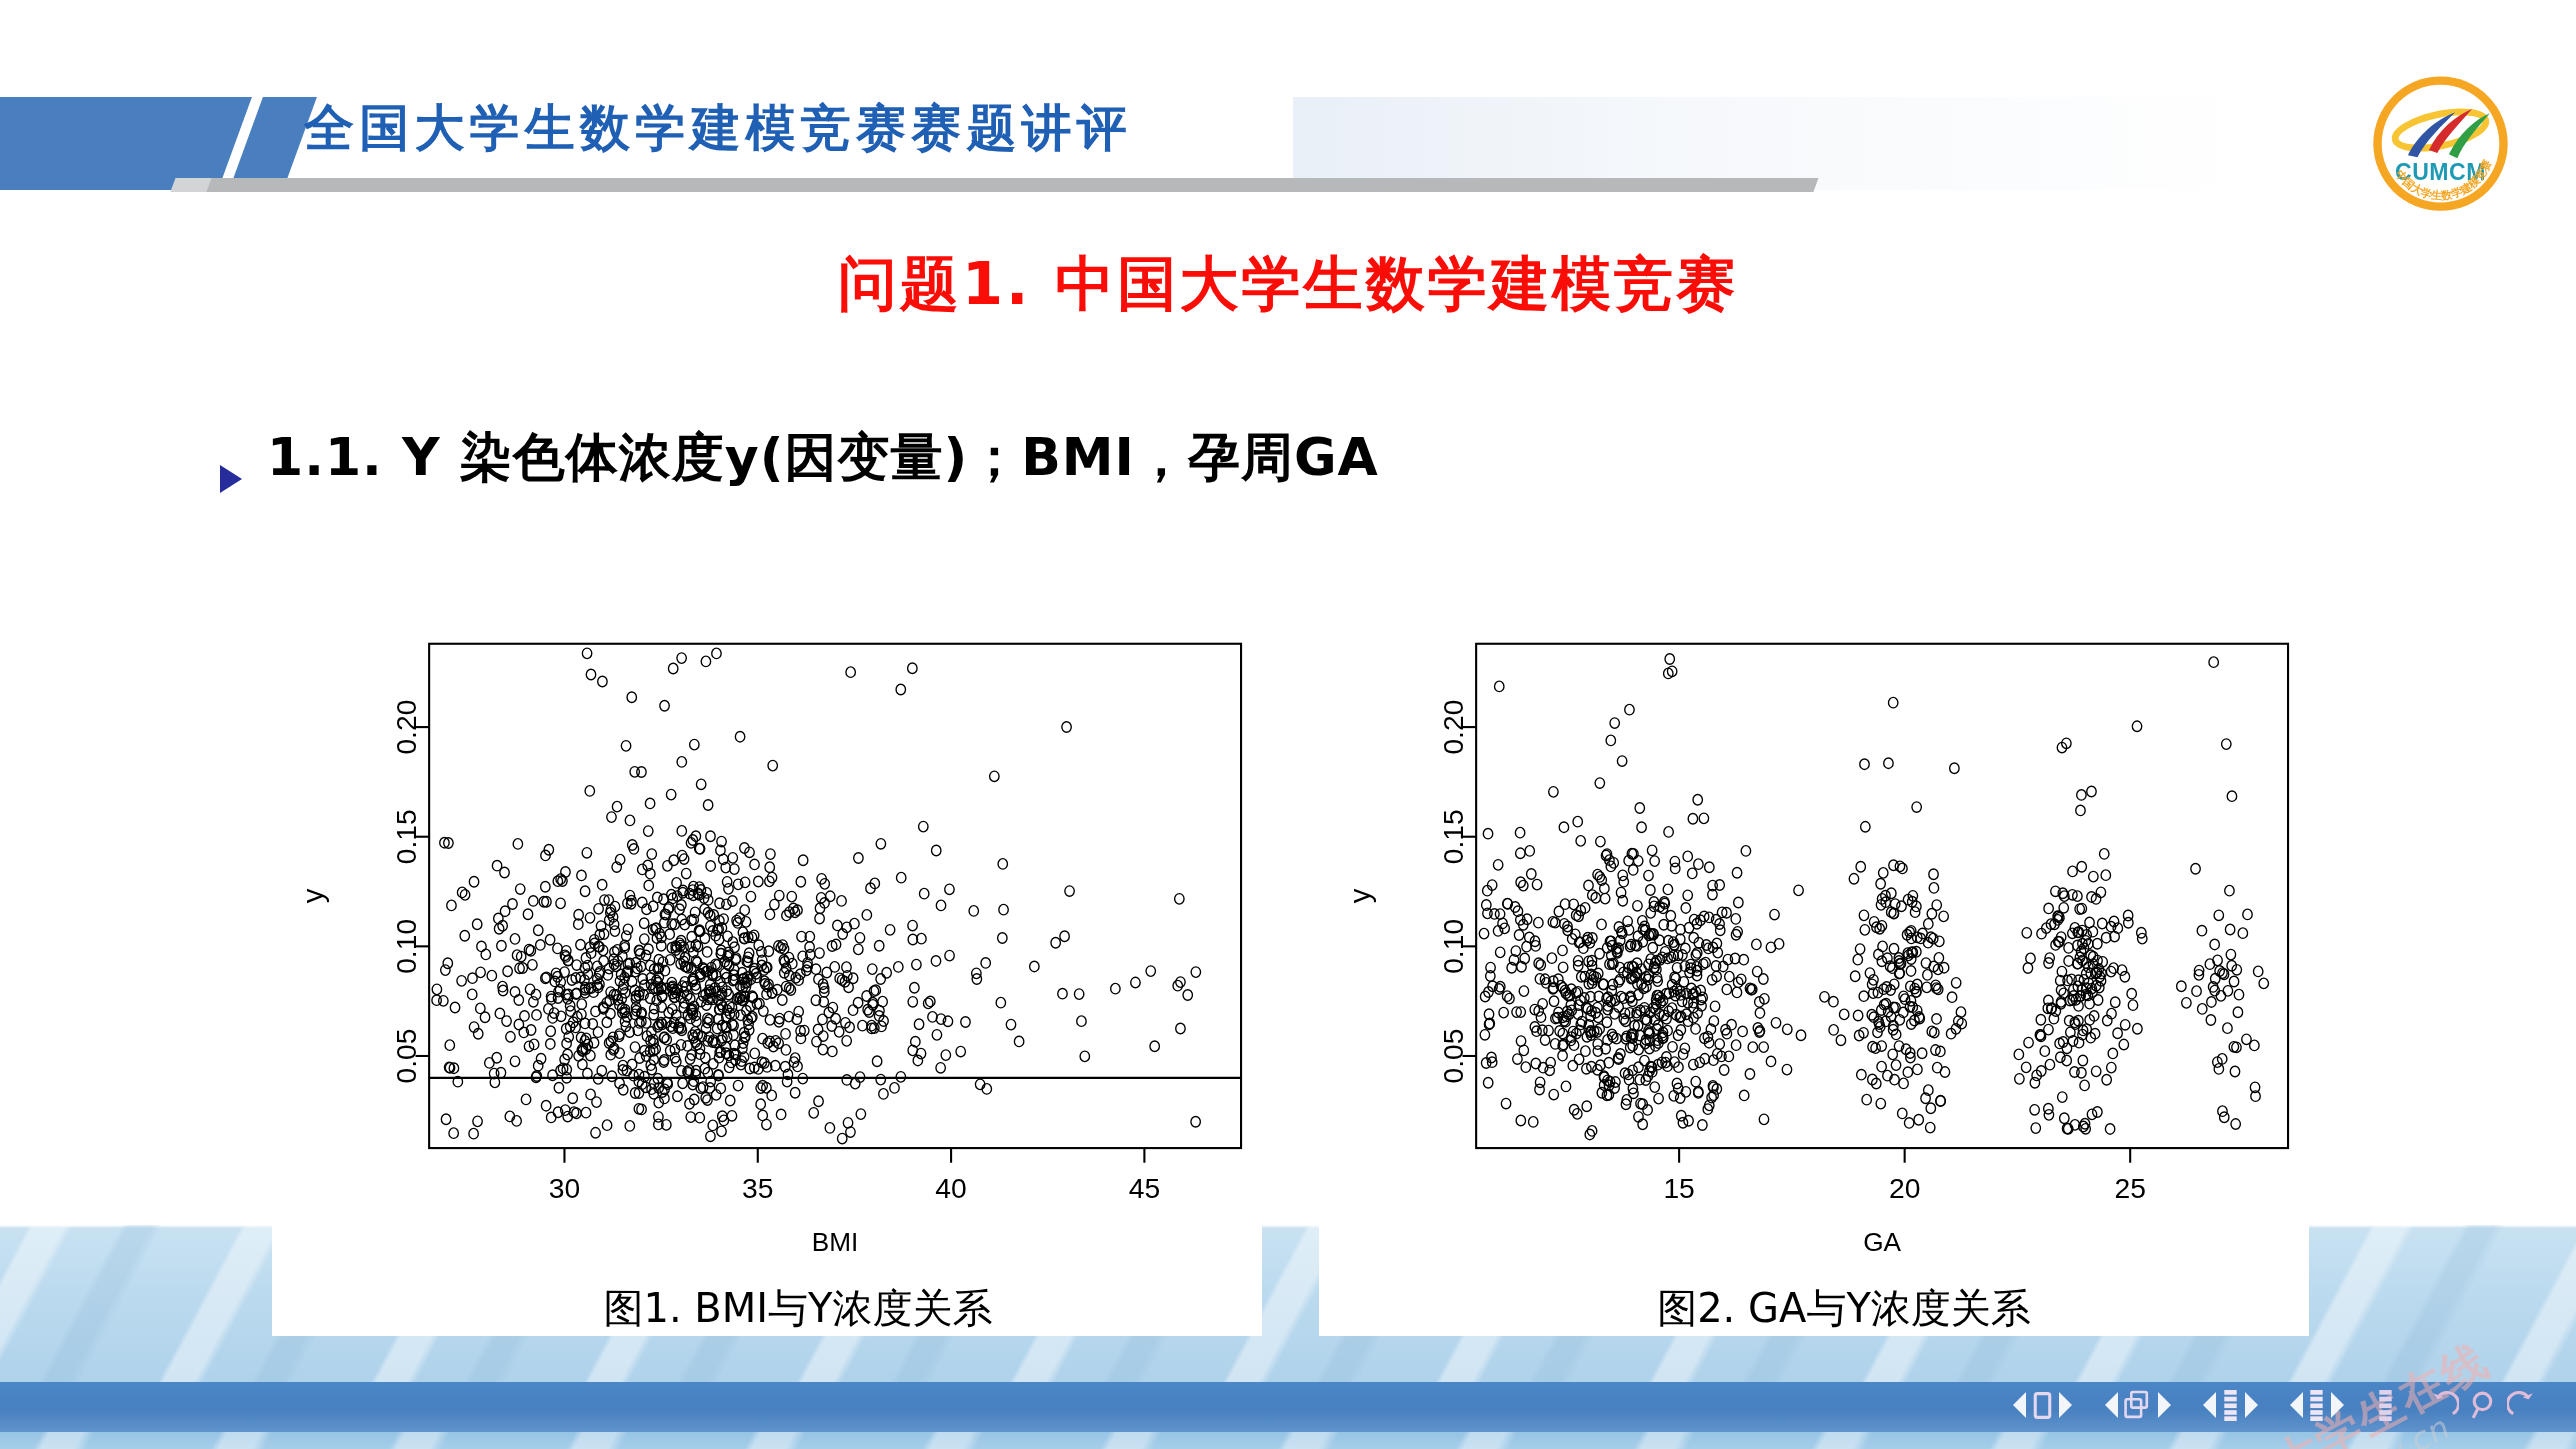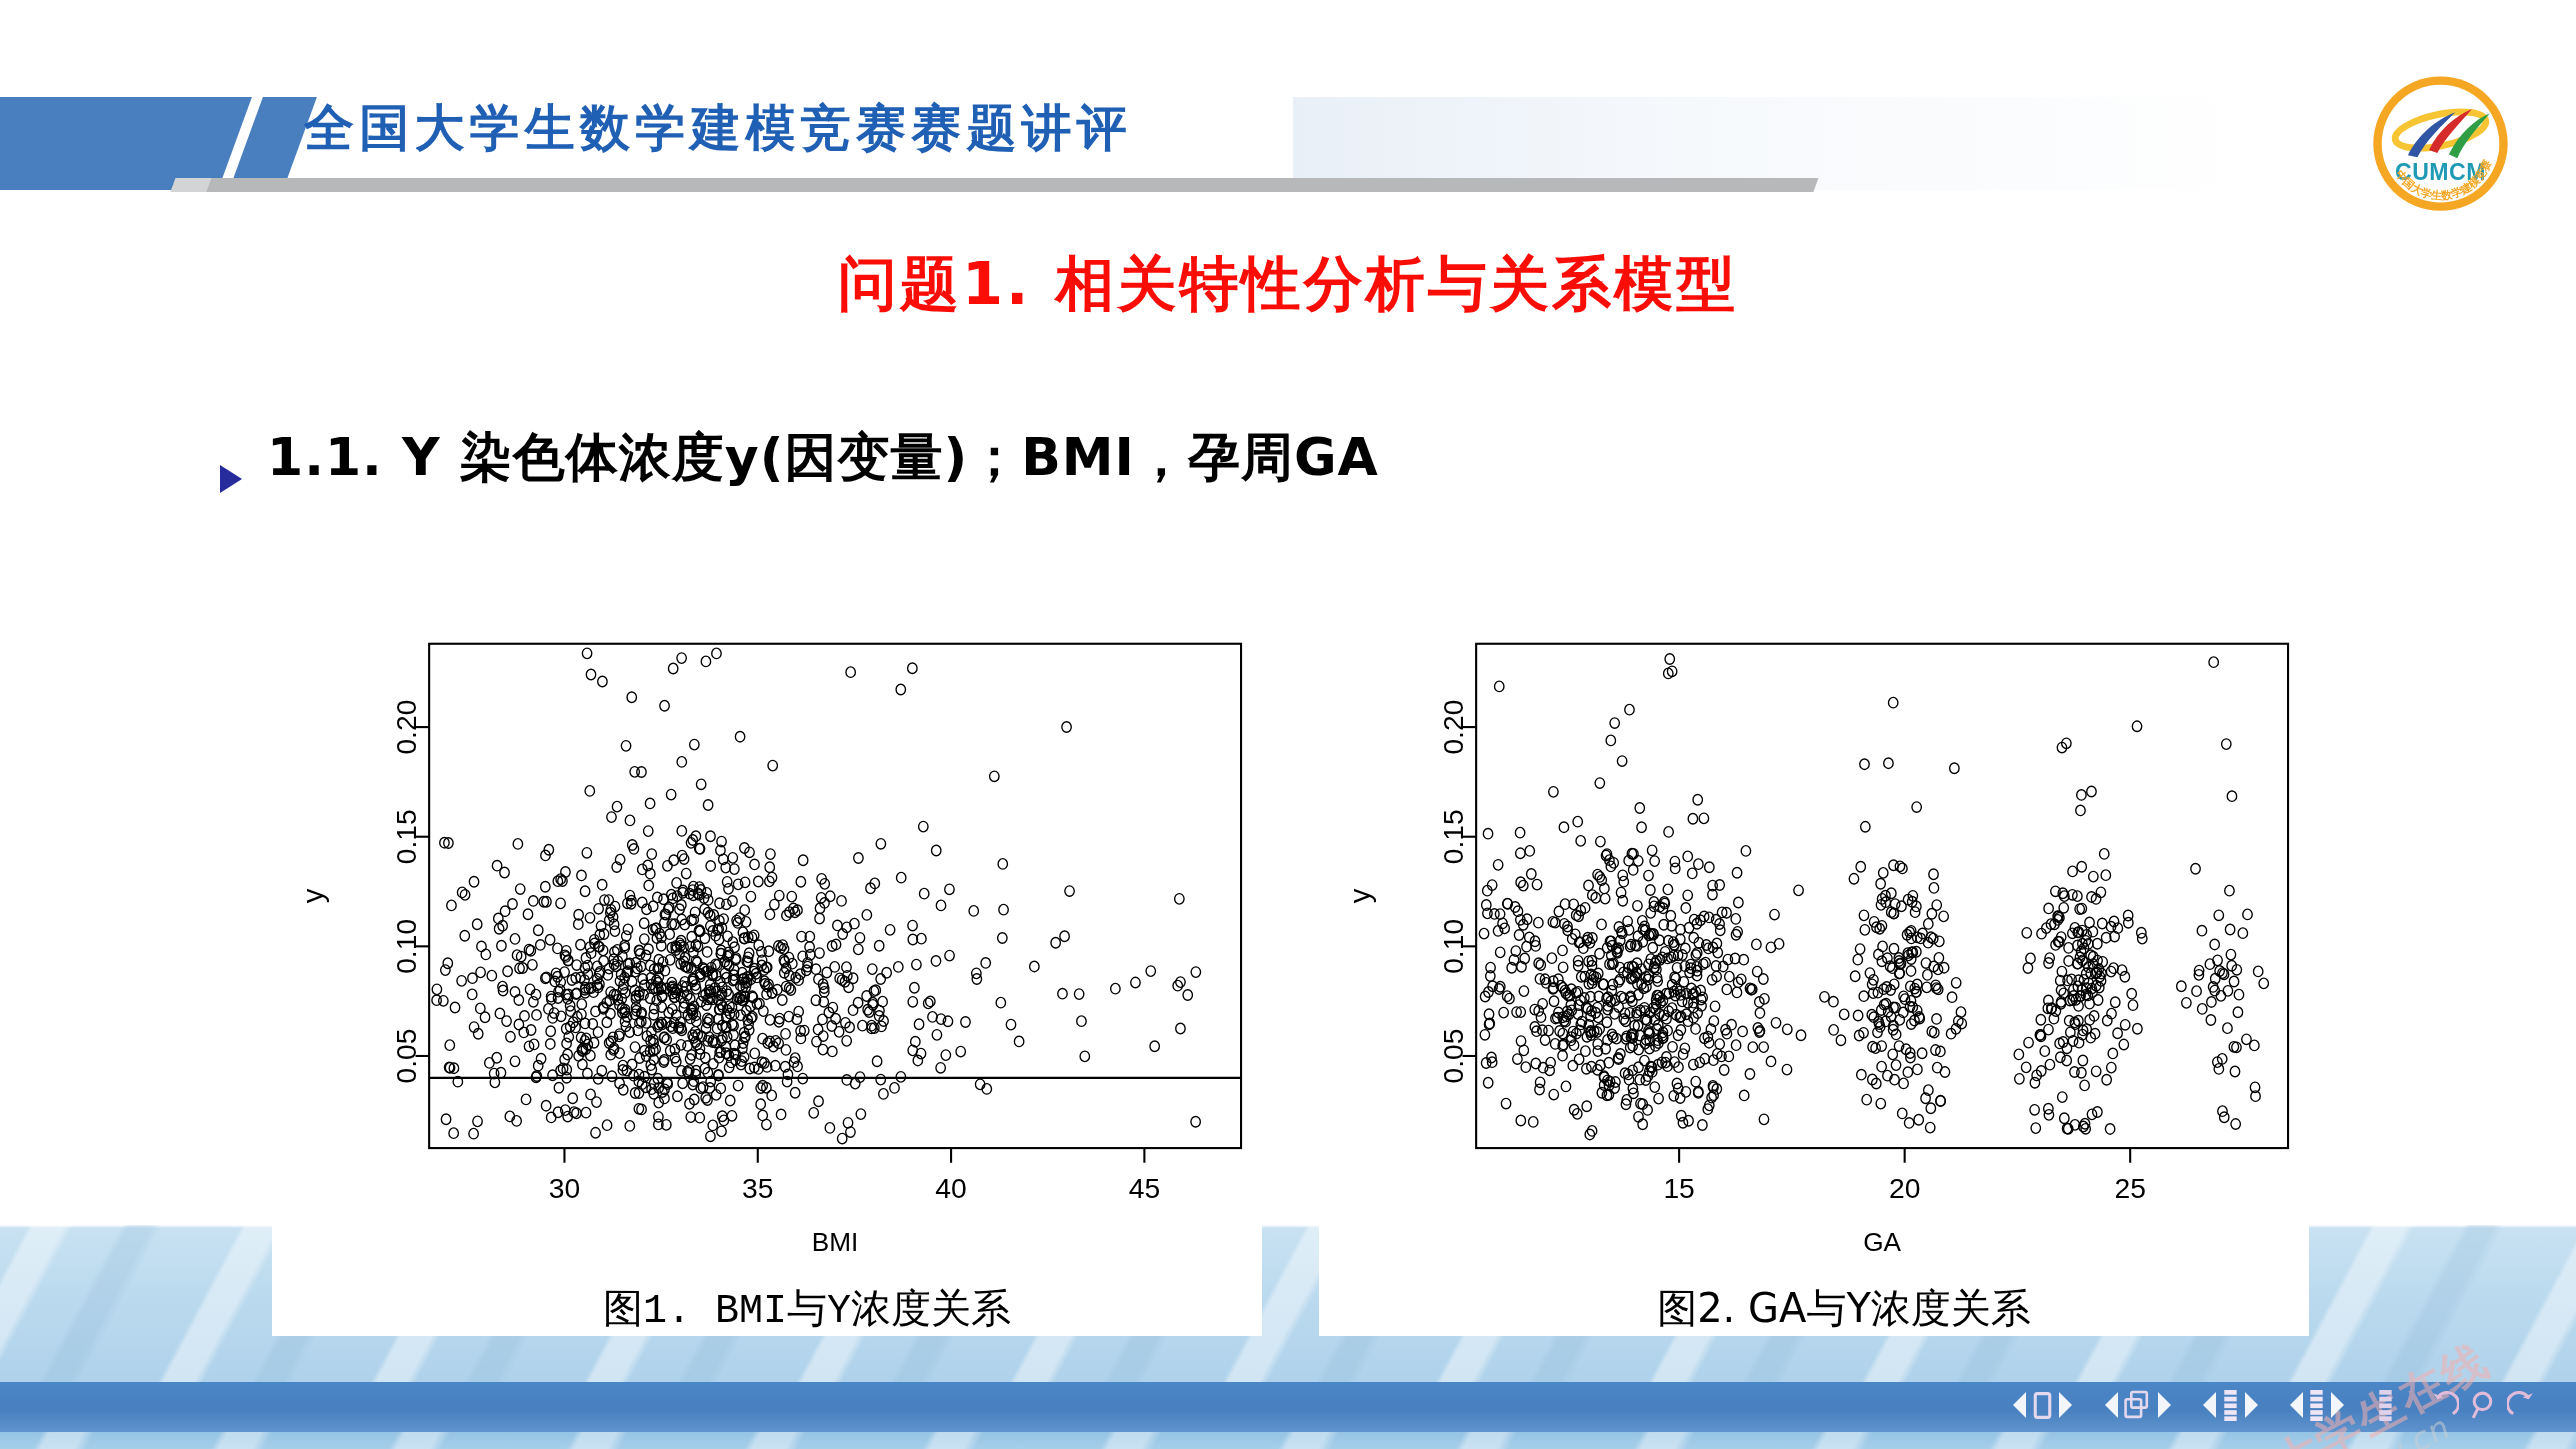--- a/index.html
+++ b/index.html
@@ -239,21 +239,21 @@
     position: absolute;
     left: 0;
     top: 654px;
     width: 100%;
     text-align: center;
     font-family: "DejaVu Sans", "Liberation Sans", sans-serif;
     font-size: 40px;
     color: #000000;
     white-space: nowrap;
   }
-  #fig1-caption { left: 40px; font-family: Liberation Mono, monospace; }
+  #fig1-caption { left: 31px; }
   #fig2-caption { left: 30px; }
 
   
   .watermark {
     position: absolute;
     right: 63px;
     bottom: 89px;
     transform: rotate(-28deg);
     transform-origin: right bottom;
     pointer-events: none;
@@ -344,21 +344,21 @@
         <path d="M156 166 C176 126 206 100 234 88 C208 118 182 148 172 174 Z" fill="#2f9e44"></path>
         <text x="140" y="215" text-anchor="middle" font-family="Liberation Sans, sans-serif" font-size="44" font-weight="700" fill="#1f9ab5" letter-spacing="1">CUMCM</text>
         <path id="ringpath" d="M46 186 A100 100 0 0 0 234 186" fill="none"></path>
         <text font-family="DejaVu Sans, sans-serif" font-size="21" font-weight="700" fill="#f5a623">
           <textPath href="#ringpath" startOffset="8%">中国大学生数学建模竞赛</textPath>
         </text>
       </svg>
     </div>
   </div>
 
-  <div class="main-title">问题1. 相关特性分析与关系模型</div>
+  <div class="main-title">问题1. 中国大学生数学建模竞赛</div>
 
   <div class="bullet-row">
     <div class="bullet-marker"></div>
     <div class="bullet-text">1.1. Y 染色体浓度y(因变量)；BMI，孕周GA</div>
   </div>
 
   <div class="figure-panel" id="fig1-panel">
     <div class="plot-wrap">
       <svg class="plot-svg" id="plot1" viewBox="0 0 1890 1245" preserveAspectRatio="none">
           <rect x="300" y="32" width="1550" height="963" fill="#ffffff" stroke="#000000" stroke-width="4"></rect>

